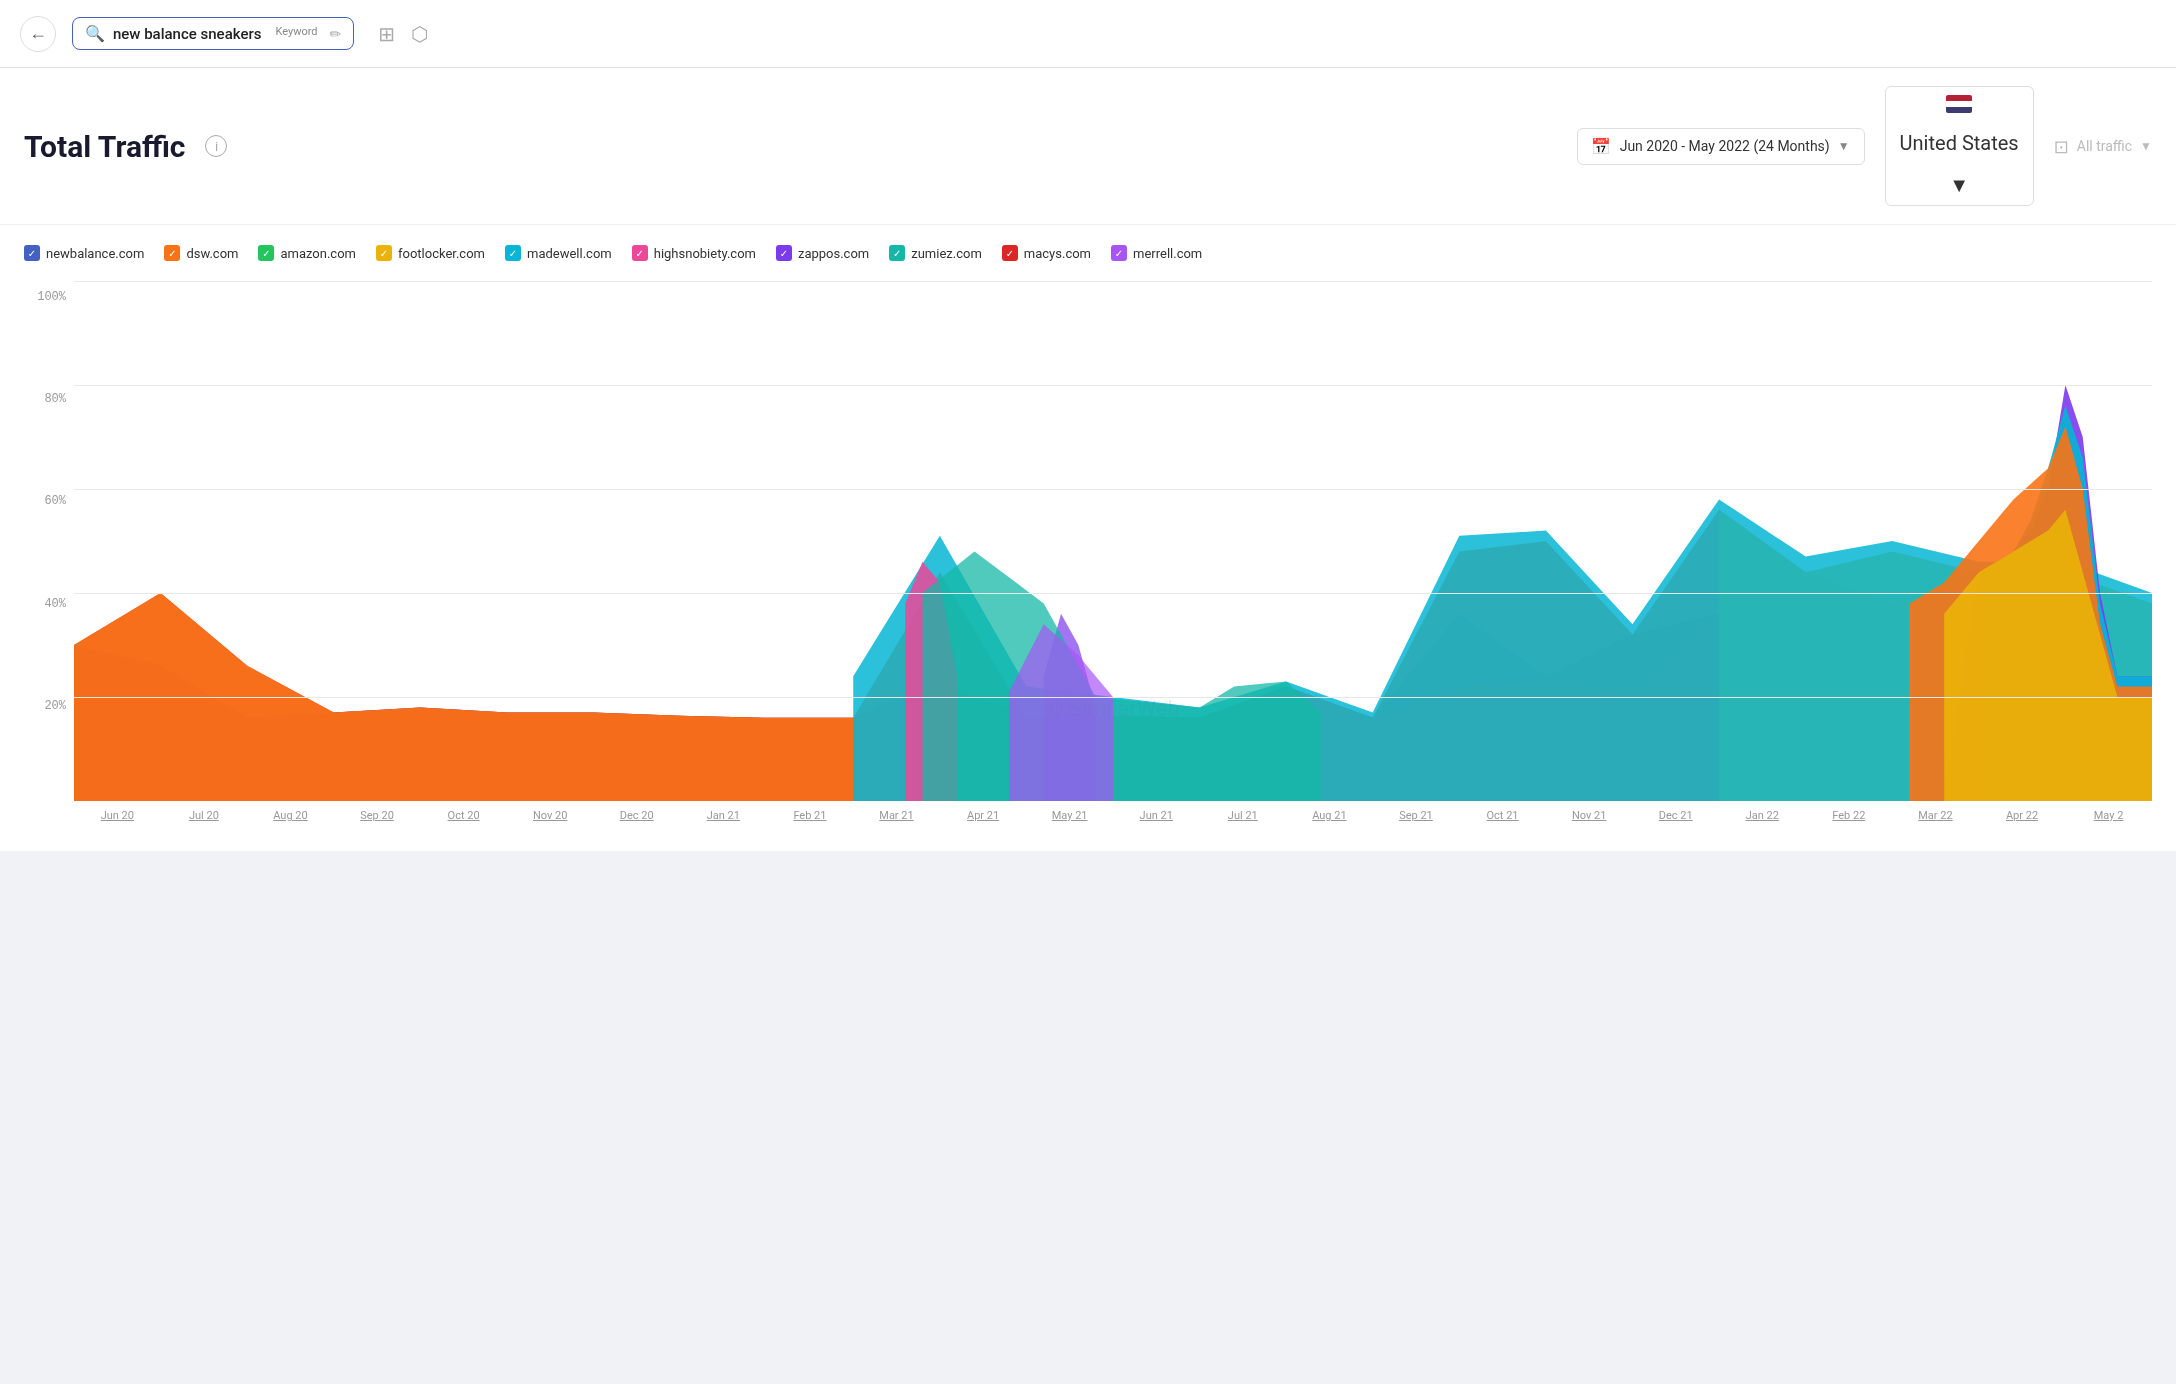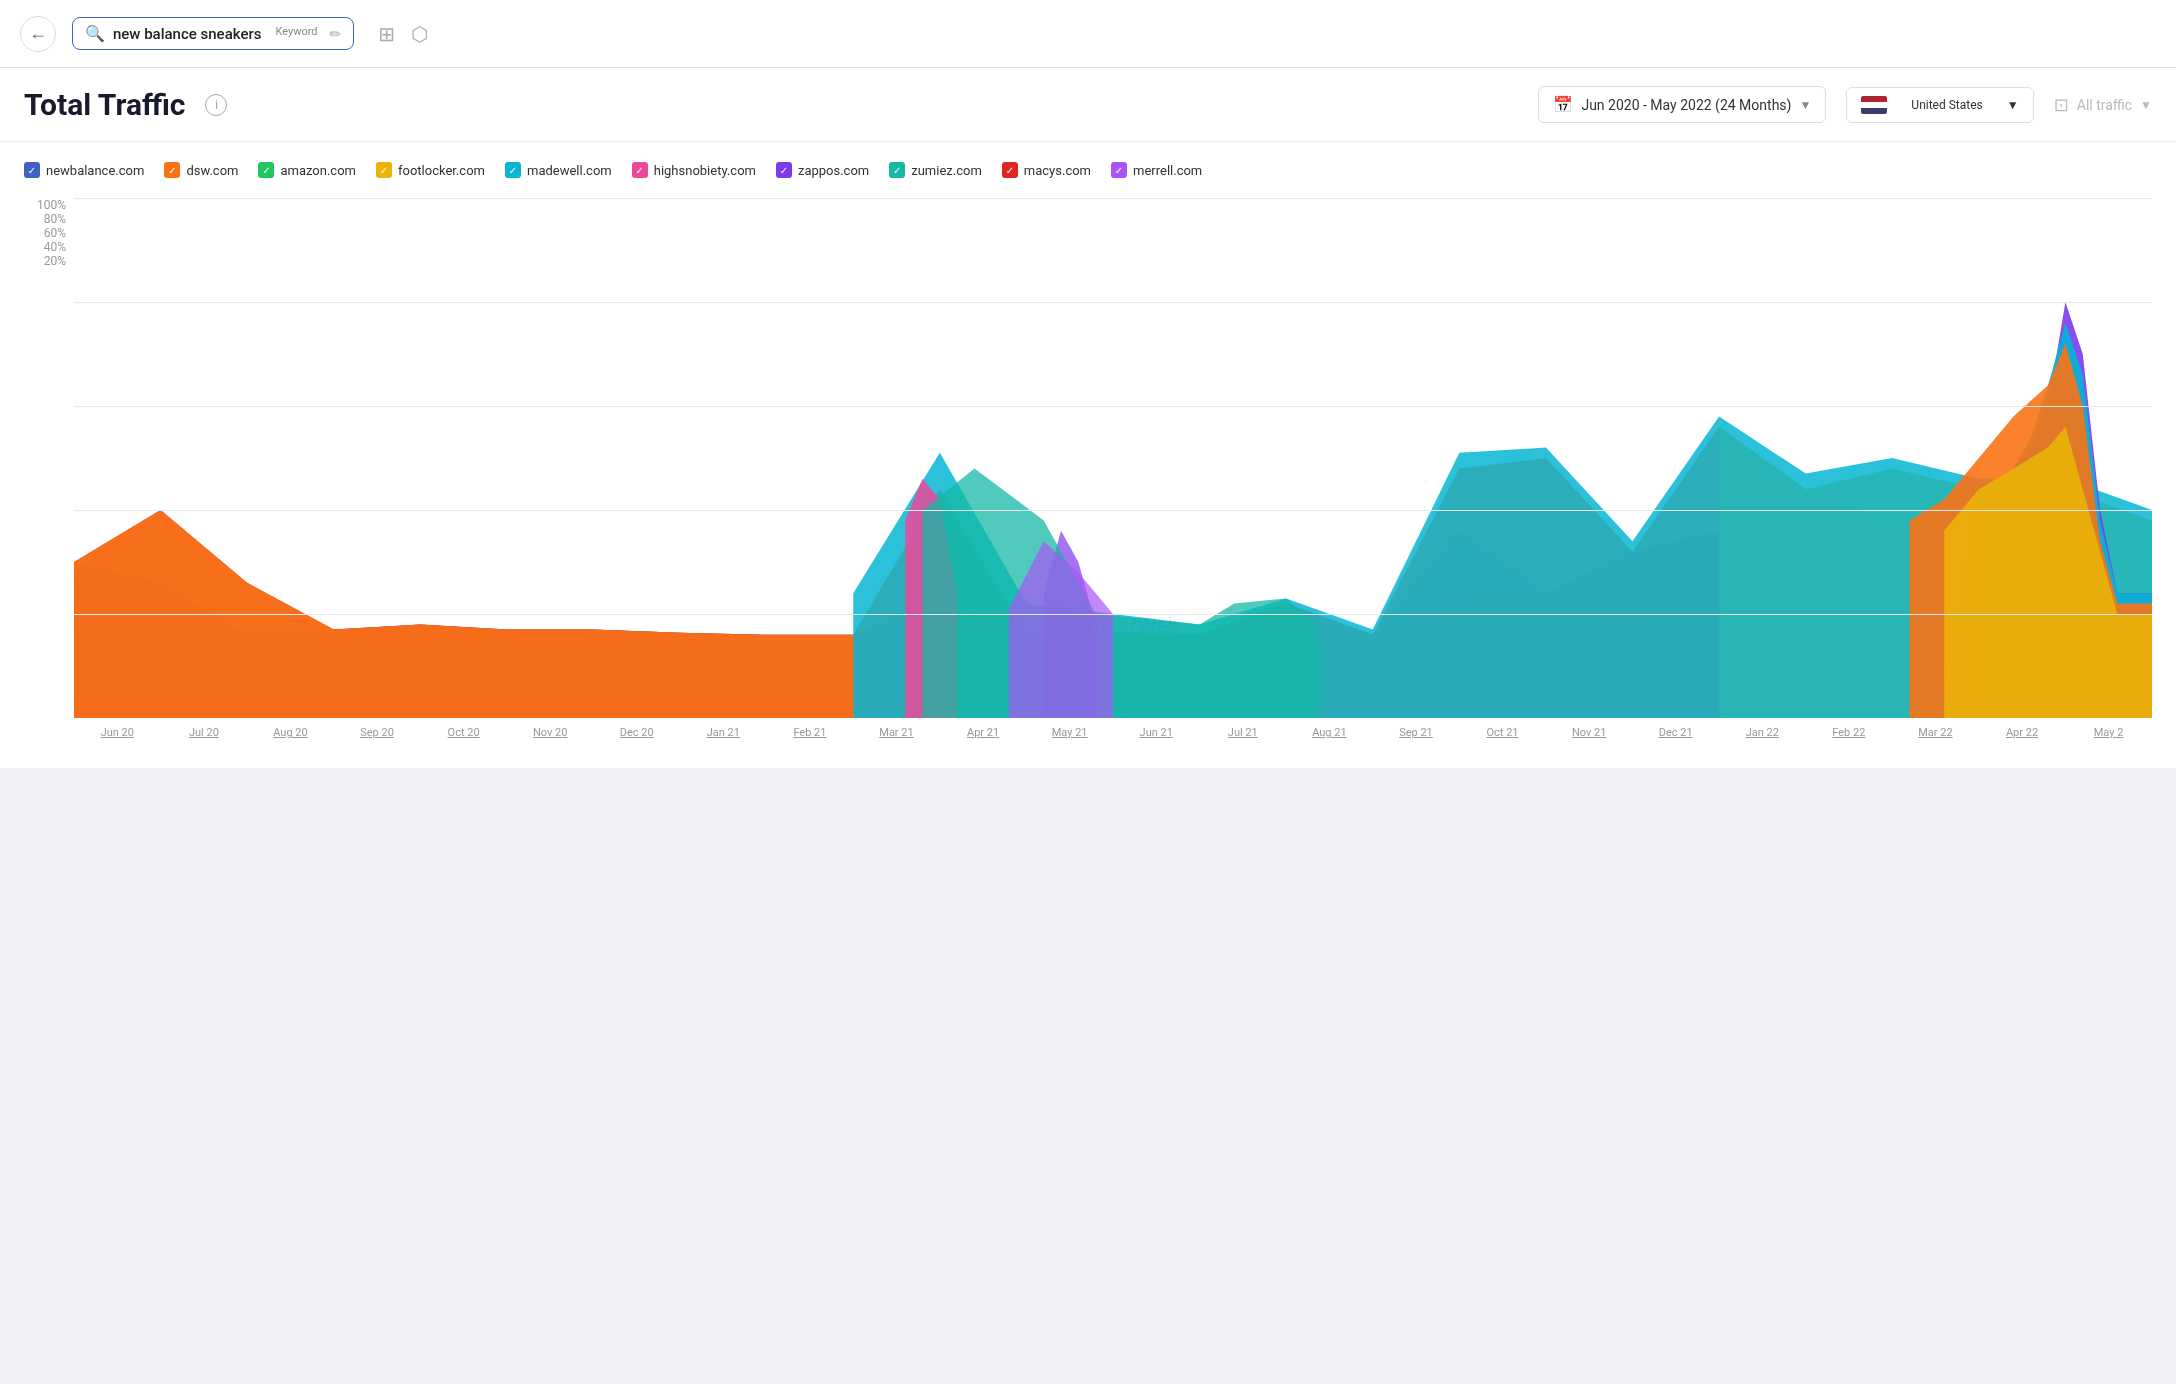--- a/index.html
+++ b/index.html
@@ -95,28 +95,29 @@
       color: #333;
       background: #fff;
     }
 
     .date-filter .cal-icon { color: #888; font-size: 16px; }
     .date-filter .chevron { color: #888; font-size: 12px; }
 
     .country-filter {
       display: flex;
       align-items: center;
-      gap: 24px;
+      gap: 18px;
       border: 1px solid #ddd;
       border-radius: 6px;
       padding: 8px 14px;
       cursor: pointer;
-      font-size: 12px;
+      font-size: 20px;
       color: #333;
       background: #fff;
+      flex-direction: column;
     }
 
     .flag-icon {
       width: 26px; height: 18px;
       background: linear-gradient(180deg, #B22234 33%, #fff 33%, #fff 66%, #3C3B6E 66%);
       border-radius: 2px;
       position: relative;
       overflow: hidden;
     }
 
@@ -158,25 +159,27 @@
     }
 
     .chart-container {
       position: relative;
       width: 100%;
       height: 560px;
     }
 
     .y-axis {
       position: absolute;
-      left: 0; top: 0; bottom: 40px;
+      left: 0; top: 9px; bottom: 40px;
       width: 50px;
       display: flex;
       flex-direction: column;
+      justify-content: space-between;
       padding-bottom: 0;
+      font-family: Liberation Mono, monospace;
     }
 
     .y-label {
       font-size: 12px;
       color: #999;
       text-align: right;
       padding-right: 8px;
     }
 
     .chart-area {

